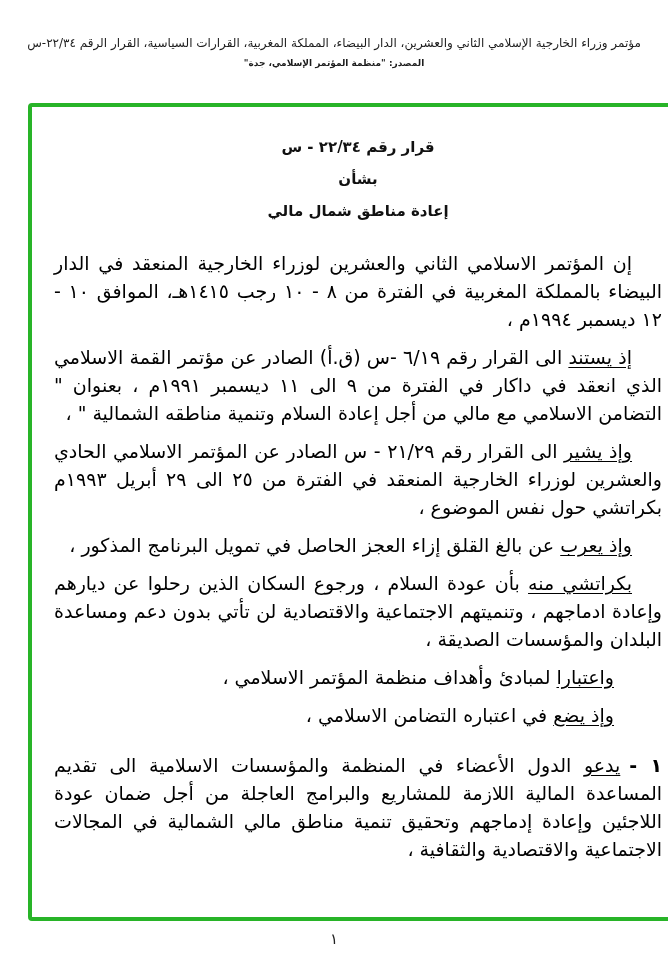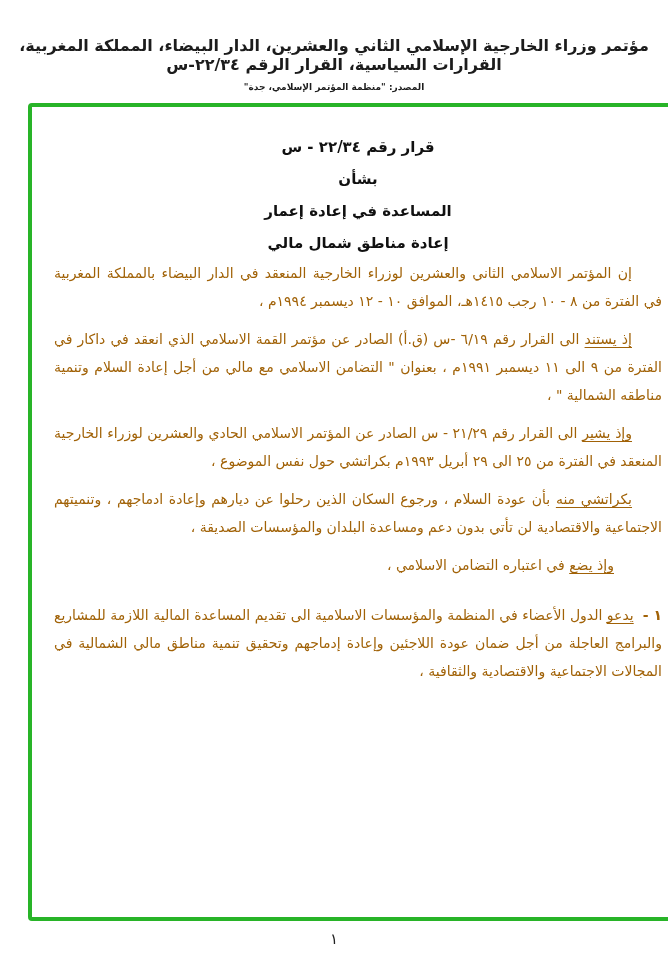--- a/index.html
+++ b/index.html
@@ -4,36 +4,36 @@
 <style>
   html,body{margin:0;padding:0;}
   body{
     width:668px;height:976px;background:#ffffff;position:relative;
     font-family:"DejaVu Sans", sans-serif;color:#1c1c1c;overflow:hidden;
   }
   .header{
     position:absolute;top:36px;left:0;right:0;
     text-align:center;direction:rtl;
   }
-  .header-line1{font-size:16px;font-weight:bold;letter-spacing:0;}
+  .header-line1{font-size:12px;font-weight:normal;letter-spacing:0;}
   .header-line2{font-size:9px;font-weight:bold;margin-top:8px;}
   .doc-frame{
     position:absolute;left:28px;top:103px;width:660px;height:818px;
     box-sizing:border-box;border:4.5px solid #28b428;border-radius:4px;
   }
   .doc-content{
     position:absolute;top:0;left:0;right:0;
     direction:rtl;padding:24px 22px 0 22px;
   }
   .title-block{
     text-align:center;font-weight:bold;font-size:15px;line-height:32px;color:#111;
   }
   .body-text{
-    font-size:14px;line-height:28px;
-    text-align:justify;color:#a16207;
+    margin-top:22px;font-size:19px;line-height:28px;
+    text-align:justify;color:#000000;
   }
   .para{margin:0 0 10px 0;text-indent:30px;}
   .para.short{text-indent:48px;text-align:right;}
   .lead{font-weight:normal;text-decoration:underline;text-underline-offset:3px;}
   .item{margin-top:22px;text-indent:0;}
   .item-num{font-weight:bold;margin-left:9px;}
   .page-number{
     position:absolute;left:0;right:0;top:930px;
     text-align:center;font-size:15px;color:#222;
   }
@@ -45,36 +45,37 @@
   <div class="header-line1">مؤتمر وزراء الخارجية الإسلامي الثاني والعشرين، الدار البيضاء، المملكة المغربية، القرارات السياسية، القرار الرقم ٢٢/٣٤-س</div>
   <div class="header-line2">المصدر:  "منظمة المؤتمر الإسلامي، جدة"</div>
 </div>
 
 <div class="doc-frame" style="border-color: rgb(40, 180, 40);">
   <div class="doc-content">
 
     <div class="title-block">
       <div>قرار رقم ٢٢/٣٤ - س</div>
       <div>بشأن</div>
-      <div>المساعدة في إعادة إعمار</div>
       <div>إعادة مناطق شمال مالي</div>
     </div>
 
     <div class="body-text">
 
       <p class="para"><span>إن المؤتمر الاسلامي الثاني والعشرين لوزراء الخارجية المنعقد في الدار البيضاء بالمملكة المغربية في الفترة من ٨ - ١٠ رجب ١٤١٥هـ، الموافق ١٠ - ١٢ ديسمبر ١٩٩٤م ،</span></p>
 
       <p class="para"><span class="lead">إذ يستند</span><span> الى القرار رقم ٦/١٩ -س (ق.أ) الصادر عن مؤتمر القمة الاسلامي الذي انعقد في داكار في الفترة من ٩ الى ١١ ديسمبر ١٩٩١م ، بعنوان " التضامن الاسلامي مع مالي من أجل إعادة السلام وتنمية مناطقه الشمالية " ،</span></p>
 
       <p class="para"><span class="lead">وإذ يشير</span><span> الى القرار رقم ٢١/٢٩ - س الصادر عن المؤتمر الاسلامي الحادي والعشرين لوزراء الخارجية المنعقد في الفترة من ٢٥ الى ٢٩ أبريل ١٩٩٣م بكراتشي حول نفس الموضوع ،</span></p>
 
 
+      <p class="para"><span class="lead">وإذ يعرب</span><span> عن بالغ القلق إزاء العجز الحاصل في تمويل البرنامج المذكور ،</span></p>
 
       <p class="para"><span class="lead">بكراتشي منه</span><span> بأن عودة السلام ، ورجوع السكان الذين رحلوا عن ديارهم وإعادة ادماجهم ، وتنميتهم الاجتماعية والاقتصادية لن تأتي بدون دعم ومساعدة البلدان والمؤسسات الصديقة ،</span></p>
 
+      <p class="para short"><span class="lead">واعتبارا</span><span> لمبادئ وأهداف منظمة المؤتمر الاسلامي ،</span></p>
 
       <p class="para short"><span class="lead">وإذ يضع</span><span> في اعتباره التضامن الاسلامي ،</span></p>
 
       <p class="para item"><span class="item-num">١ -</span><span class="lead">يدعو</span><span> الدول الأعضاء في المنظمة والمؤسسات الاسلامية الى تقديم المساعدة المالية اللازمة للمشاريع والبرامج العاجلة من أجل ضمان عودة اللاجئين وإعادة إدماجهم وتحقيق تنمية مناطق مالي الشمالية في المجالات الاجتماعية والاقتصادية والثقافية ،</span></p>
 
     </div>
   </div>
 </div>
 
 <div class="page-number">١</div>

